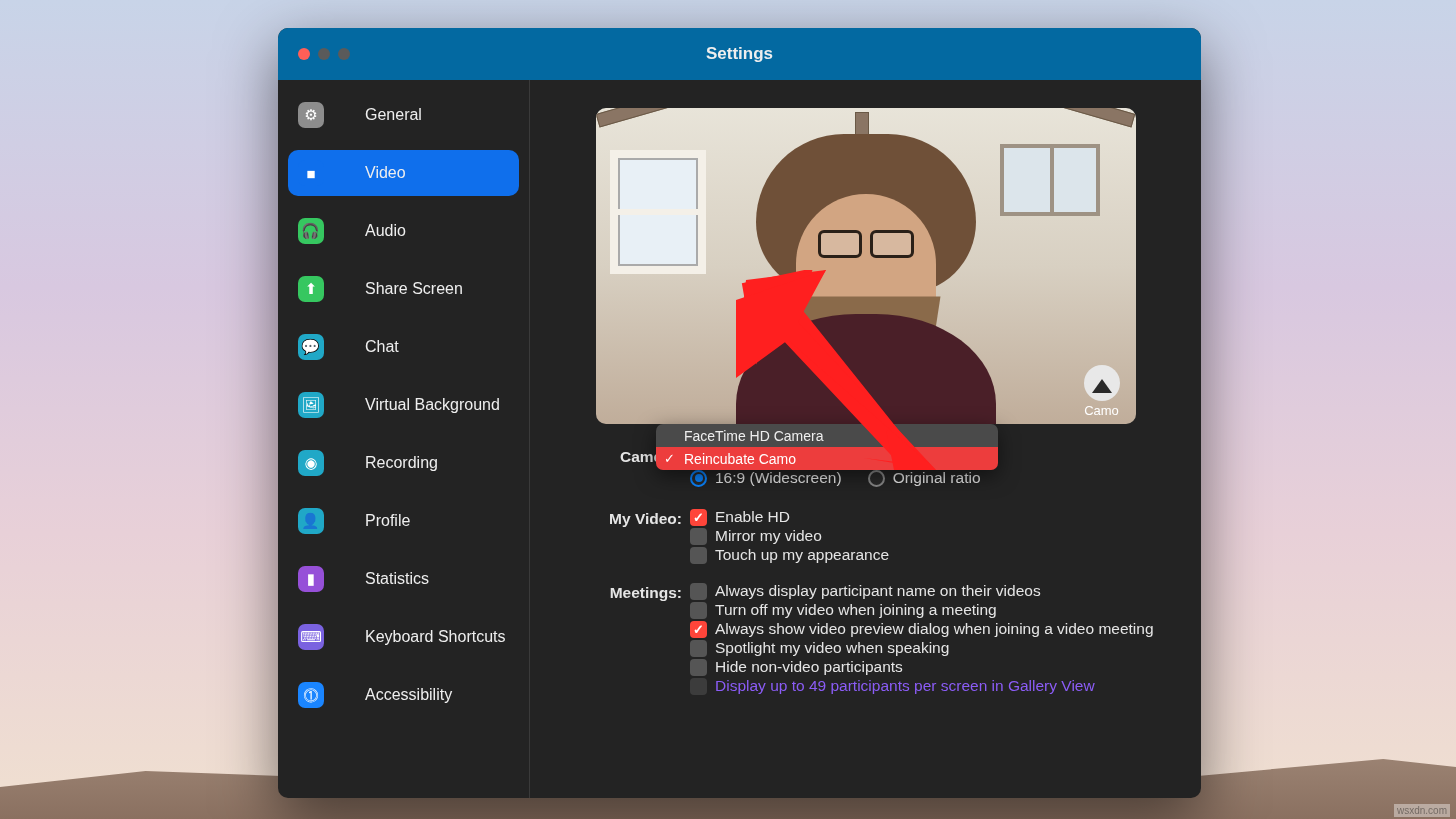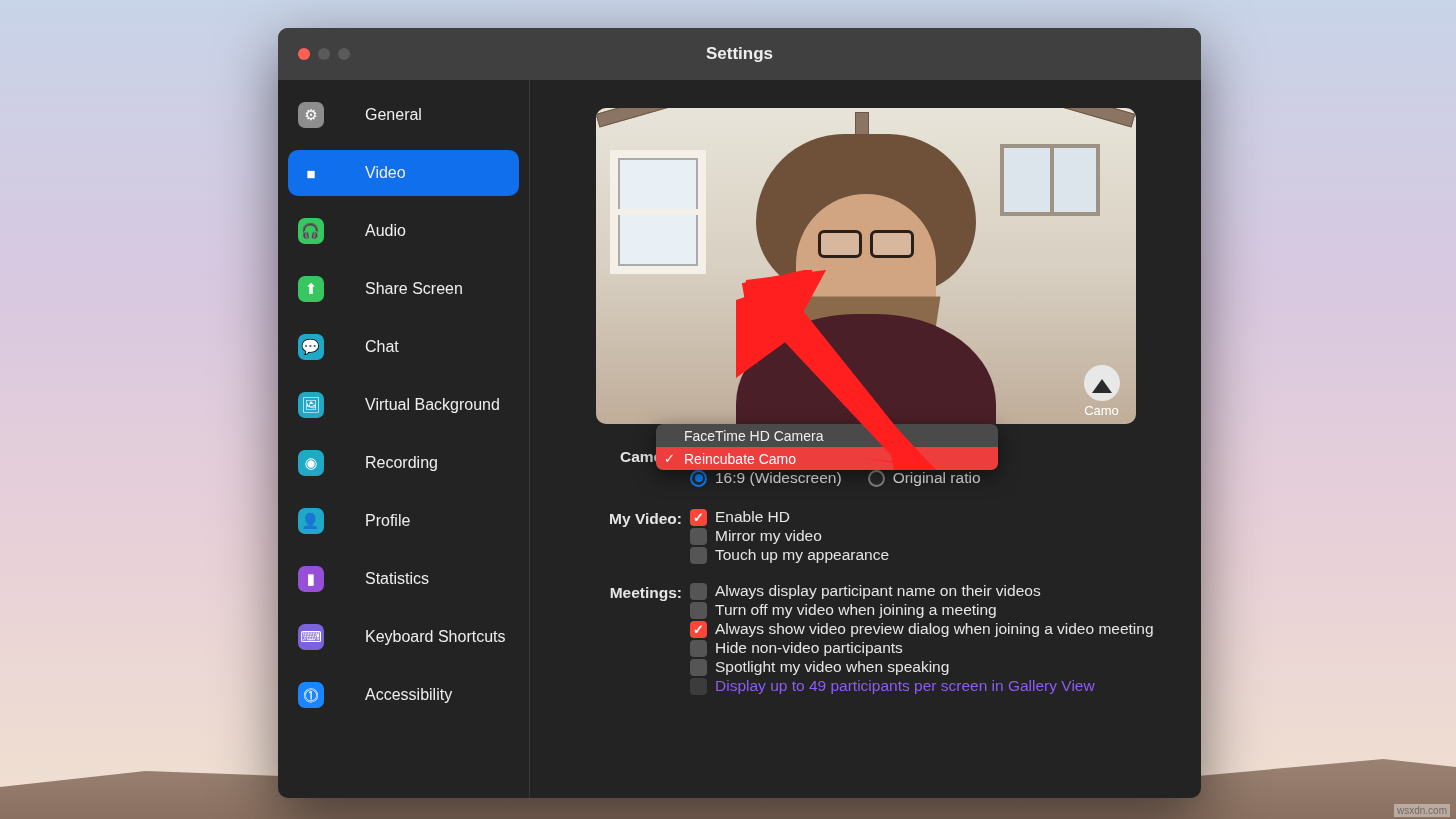--- a/index.html
+++ b/index.html
@@ -33,21 +33,21 @@
       background: #232323;
       border-radius: 10px;
       overflow: hidden;
       box-shadow: 0 20px 60px rgba(0,0,0,0.5);
     }
     .titlebar {
       height: 52px;
       display: flex;
       align-items: center;
       position: relative;
-      background: #404040;
+      background: #0369a1;
     }
     .traffic-lights {
       position: absolute;
       left: 20px;
       display: flex;
       gap: 8px;
     }
     .traffic-light {
       width: 12px;
       height: 12px;
@@ -474,25 +474,25 @@
           <div class="row">
               <span class="checkbox"></span>
               <span>Turn off my video when joining a meeting</span>
             </div>
           <div class="row">
               <span class="checkbox checked"></span>
               <span>Always show video preview dialog when joining a video meeting</span>
             </div>
           <div class="row">
               <span class="checkbox"></span>
+              <span>Spotlight my video when speaking</span>
+            </div>
+          <div class="row">
+              <span class="checkbox"></span>
               <span>Hide non-video participants</span>
-            </div>
-          <div class="row">
-              <span class="checkbox"></span>
-              <span>Spotlight my video when speaking</span>
             </div>
           <div class="row">
               <span class="checkbox" style="opacity:.5"></span>
               <span class="disabled-text">Display up to 49 participants per screen in Gallery View</span>
             </div>
         </div>
       </div>
 
       <div class="dropdown-sel">
         <div class="dropdown-menu">

